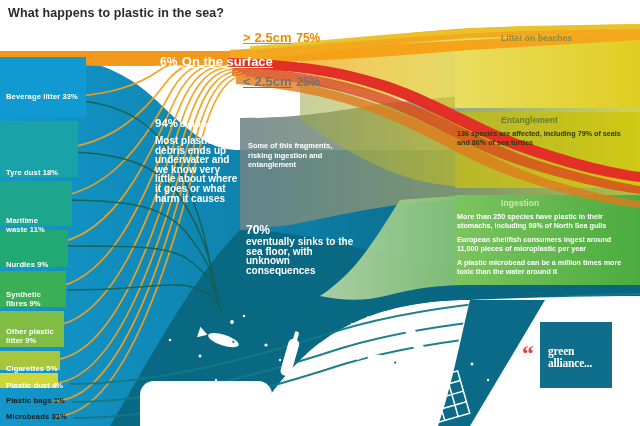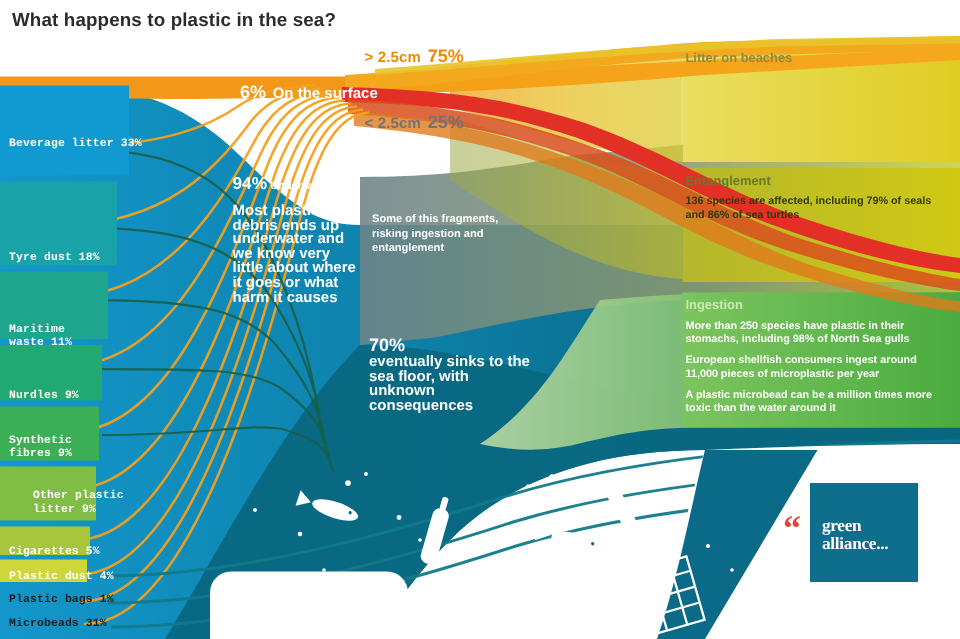--- a/index.html
+++ b/index.html
@@ -11,26 +11,26 @@
 
   
   #title{left:8px;top:6px;font-size:12.5px;font-weight:bold;color:#2b2b2b;
          letter-spacing:.1px;white-space:nowrap;}
 
   
   svg.layer{position:absolute;left:0;top:0;width:640px;height:426px;}
 
   
   .srclabel{position:absolute;font-size:7.6px;font-weight:bold;color:#ffffff;
-            line-height:9.2px;letter-spacing:.1px;white-space:pre-line;font-family:Liberation Mono, monospace;}
+            line-height:9.2px;letter-spacing:.1px;white-space:pre-line;}
   .srclabel.dark{color:#1b1b1b;}
 
   
   .pctbig{font-size:12px;font-weight:bold;}
-  .pctsml{font-size:10px;font-weight:bold;}
+  .pctsml{font-size:13px;font-weight:bold;text-decoration:underline;}
 
   #lbl-surface{left:160px;top:52px;color:#ffffff;white-space:nowrap;}
   #lbl-big   {left:243px;top:28px;color:#ef8a00;white-space:nowrap;}
   #lbl-small {left:243px;top:72px;color:#737373;white-space:nowrap;}
   #lbl-big .pctsml,#lbl-small .pctsml{letter-spacing:.1px;}
 
   
   #blk-under{left:155px;top:117px;width:86px;color:#ffffff;}
   #blk-under .hd{font-size:7.4px;font-weight:bold;margin-bottom:7px;white-space:nowrap;}
   #blk-under .hd b{font-size:11.5px;margin-top:33px;}
@@ -38,21 +38,21 @@
 
   #blk-frag{left:248px;top:141px;width:110px;color:#ffffff;
             font-size:7.4px;font-weight:bold;line-height:9.6px;}
 
   #blk-sink{left:246px;top:224px;width:112px;color:#ffffff;}
   #blk-sink .hd{font-size:12px;font-weight:bold;line-height:13px;}
   #blk-sink .bd{font-size:10px;font-weight:bold;line-height:9.6px;}
 
   
   .panel{position:absolute;}
-  .panel .ph{font-size:8.6px;font-weight:bold;line-height:11px;margin-bottom:4px;}
+  .panel .ph{font-size:8.6px;font-weight:bold;line-height:11px;margin-bottom:4px;margin-left:44px;}
   .panel .pp{font-size:7.2px;font-weight:bold;line-height:8.9px;margin-bottom:5px;}
   .panel .pp:last-child{margin-bottom:0;}
 
   #pan-litter{left:457px;top:33px;width:172px;color:#5d5a1c;}
   #pan-litter .ph{color:#8e8b3c;}
   #pan-ent{left:457px;top:115px;width:172px;color:#2f3a08;}
   #pan-ent .ph{color:#6a7a2a;}
   #pan-ing{left:457px;top:198px;width:176px;color:#ffffff;}
   #pan-ing .ph{color:#cfe6b4;}
 
@@ -280,21 +280,21 @@
 
   <div class="abs" id="title">What happens to plastic in the sea?</div>
 
   <div class="srclabel" style="left:6px;top:92px;">Beverage litter 33%</div>
   <div class="srclabel" style="left:6px;top:168px;">Tyre dust 18%</div>
   <div class="srclabel" style="left:6px;top:216px;">Maritime
 waste 11%</div>
   <div class="srclabel" style="left:6px;top:260px;">Nurdles 9%</div>
   <div class="srclabel" style="left:6px;top:290px;">Synthetic
 fibres 9%</div>
-  <div class="srclabel" style="left:6px;top:327px;margin-left:16px;">Other plastic
+  <div class="srclabel" style="left:6px;top:327px;">Other plastic
 litter 9%</div>
   <div class="srclabel" style="left:6px;top:364px;">Cigarettes 5%</div>
   <div class="srclabel" style="left:6px;top:381px;">Plastic dust 4%</div>
   <div class="srclabel dark" style="left:6px;top:396px;">Plastic bags 1%</div>
   <div class="srclabel dark" style="left:6px;top:412px;">Microbeads 31%</div>
 
   <div class="abs" id="lbl-surface">
     <span class="pctbig">6%</span>
     <span class="pctsml">On the surface</span>
   </div>

